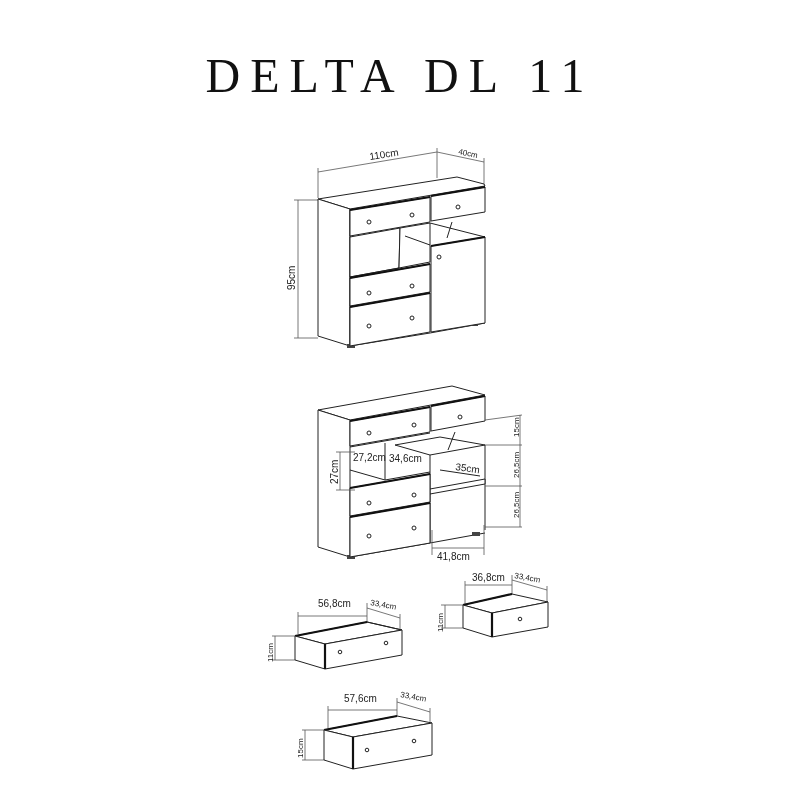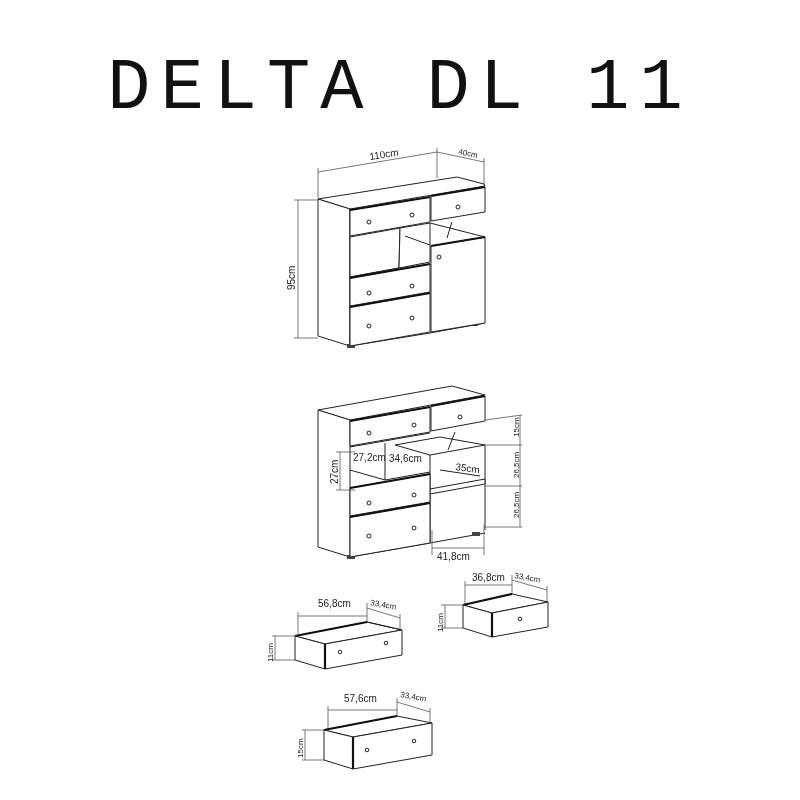--- a/index.html
+++ b/index.html
@@ -1,18 +1,18 @@
 <!DOCTYPE html>
 <html><head>
 <meta charset="utf-8">
 <style>
   html, body { margin: 0; padding: 0; background: #ffffff; }
   body { width: 800px; height: 800px; position: relative; overflow: hidden; font-family: "DejaVu Sans", sans-serif; }
   .title { position: absolute; left: 0; top: 48px; width: 800px; text-align: center;
-           font-family: Liberation Mono, monospace; font-weight: 200; font-size: 72px; letter-spacing: 10px;
+           font-family: Liberation Serif, serif; font-weight: 200; font-size: 48px; letter-spacing: 10px;
            color: #111; -webkit-text-stroke: 0; }
   svg { position: absolute; left: 0; top: 0; }
   .ln { stroke: #222; stroke-width: 1; fill: none; }
   .thk { stroke: #111; stroke-width: 2.2; fill: none; }
   .dim { stroke: #555; stroke-width: 0.8; fill: none; }
   .pn { fill: #fff; stroke: #222; stroke-width: 1; }
   .lbl { font-family: "Liberation Sans", sans-serif; font-size: 10px; fill: #222; }
   .lbls { font-family: "Liberation Sans", sans-serif; font-size: 8px; fill: #222; }
 </style>
 </head>

